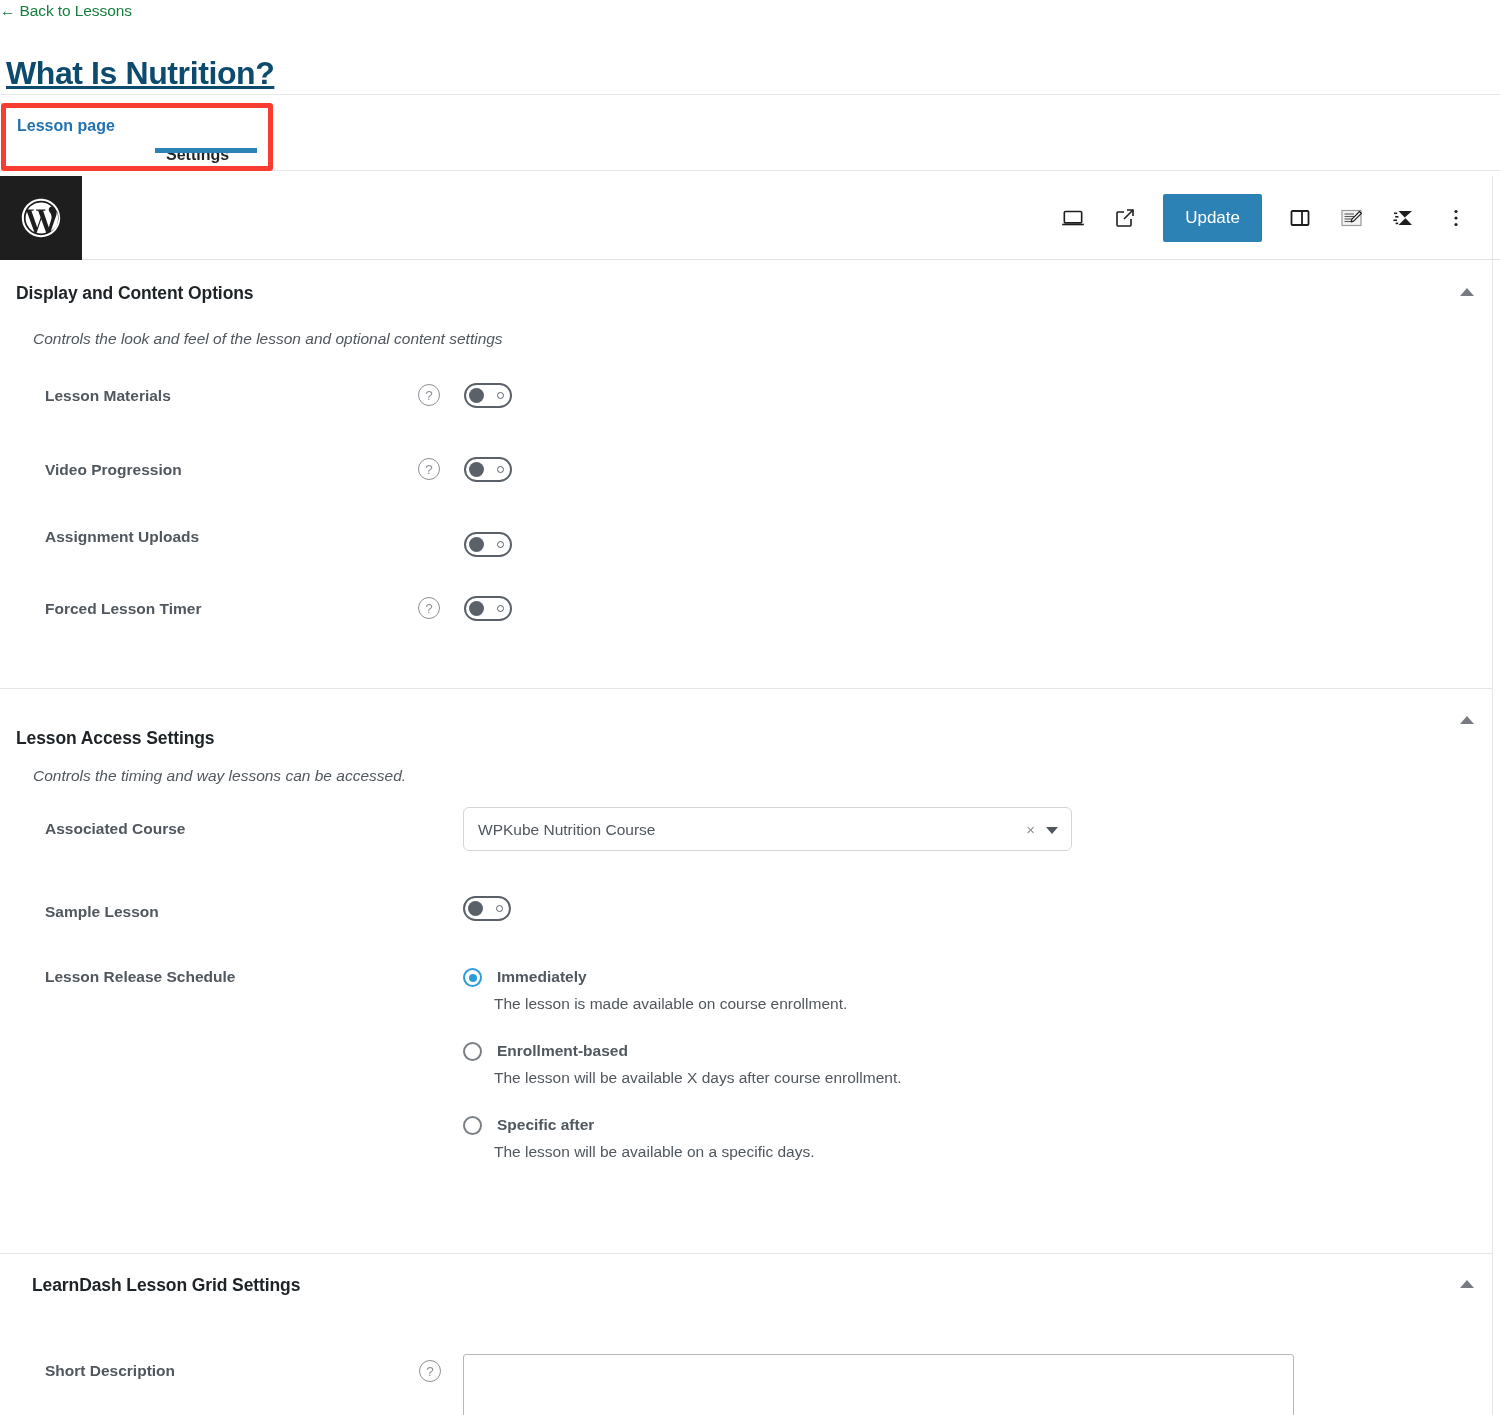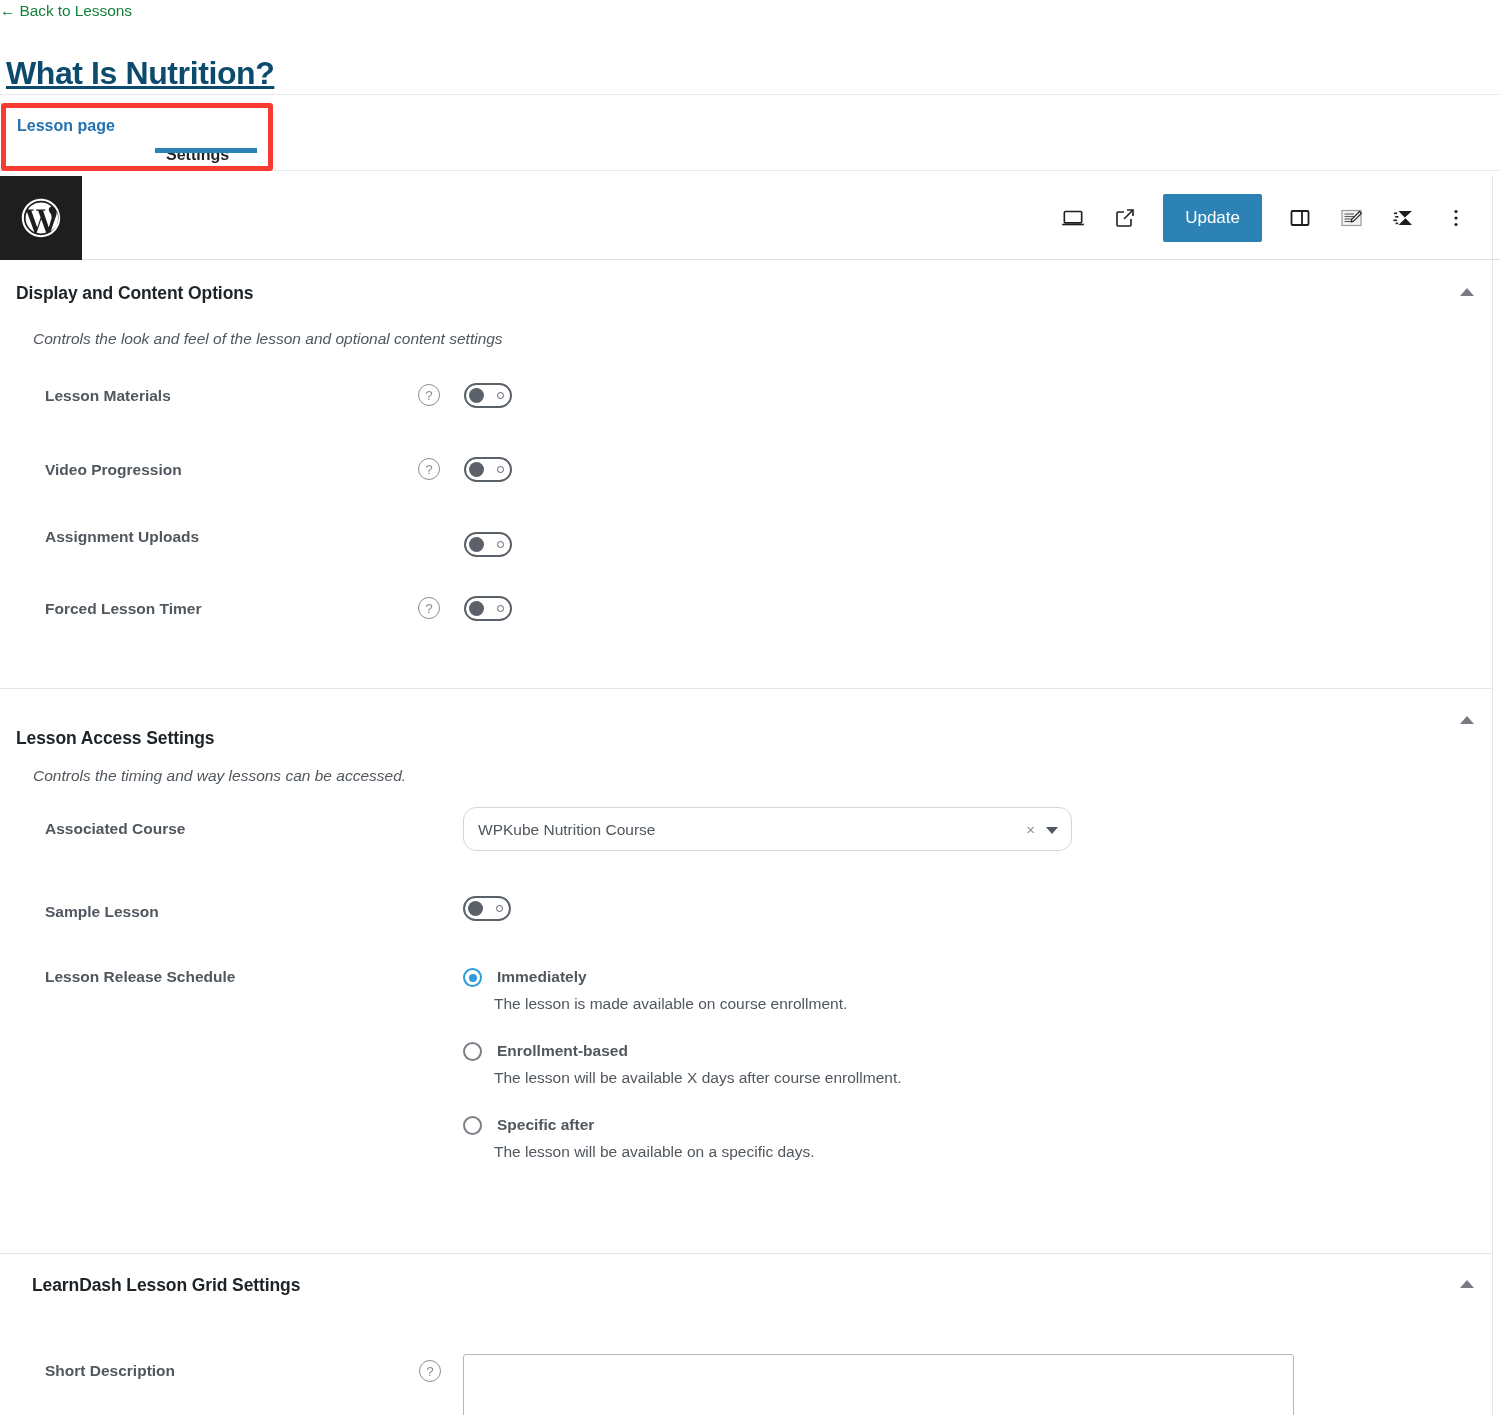--- a/index.html
+++ b/index.html
@@ -164,21 +164,21 @@
   .toggle .off-dot {
     position: absolute; right: 6px; top: 7px;
     width: 7px; height: 7px; border-radius: 50%;
     border: 1.8px solid #5b6169;
   }
 
   
   .select-field {
     position: absolute;
     height: 44px;
-    border: 1px solid #d5d5d5; border-radius: 13px;
+    border: 1px solid #d5d5d5; border-radius: 6px;
     background: #fff; cursor: pointer;
   }
   .select-value {
     position: absolute; left: 14px; top: 11px;
     font-size: 15.5px; color: #50575e; line-height: 22px;
   }
   .select-clear {
     position: absolute; right: 36px; top: 13px;
     font-size: 15px; color: #8c8f94;
     background: none; border: 0; cursor: pointer; padding: 0;

